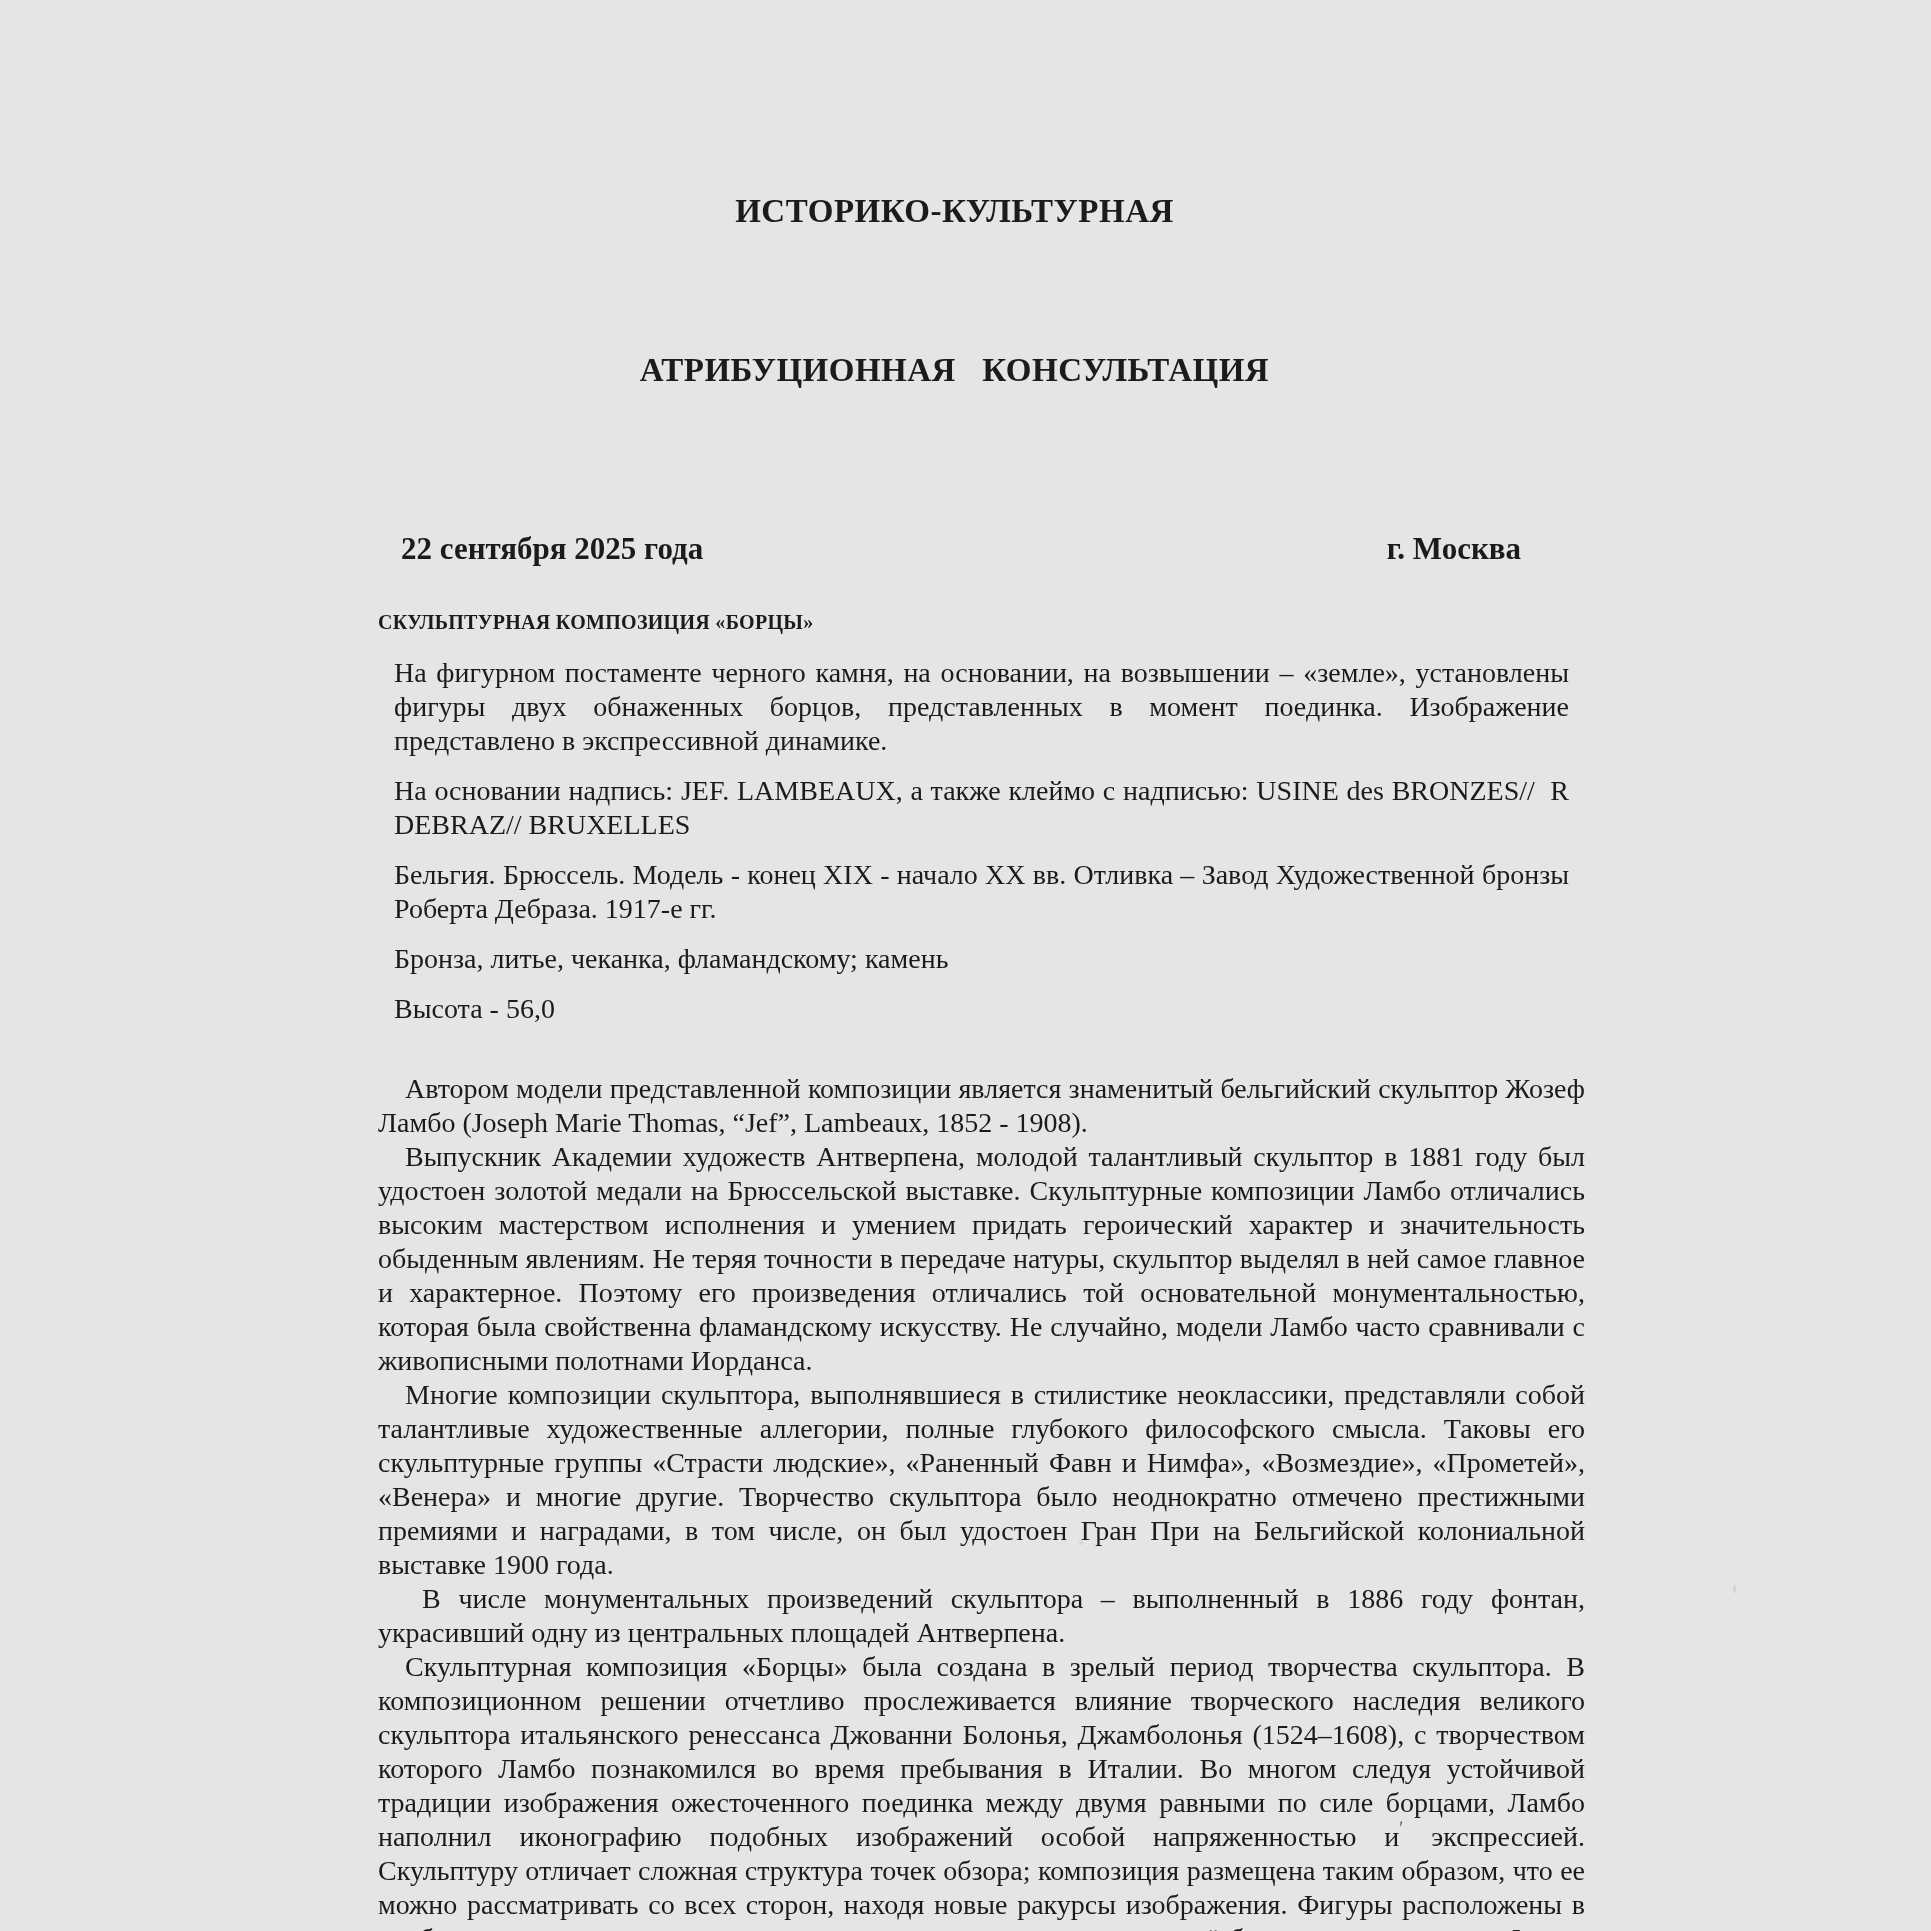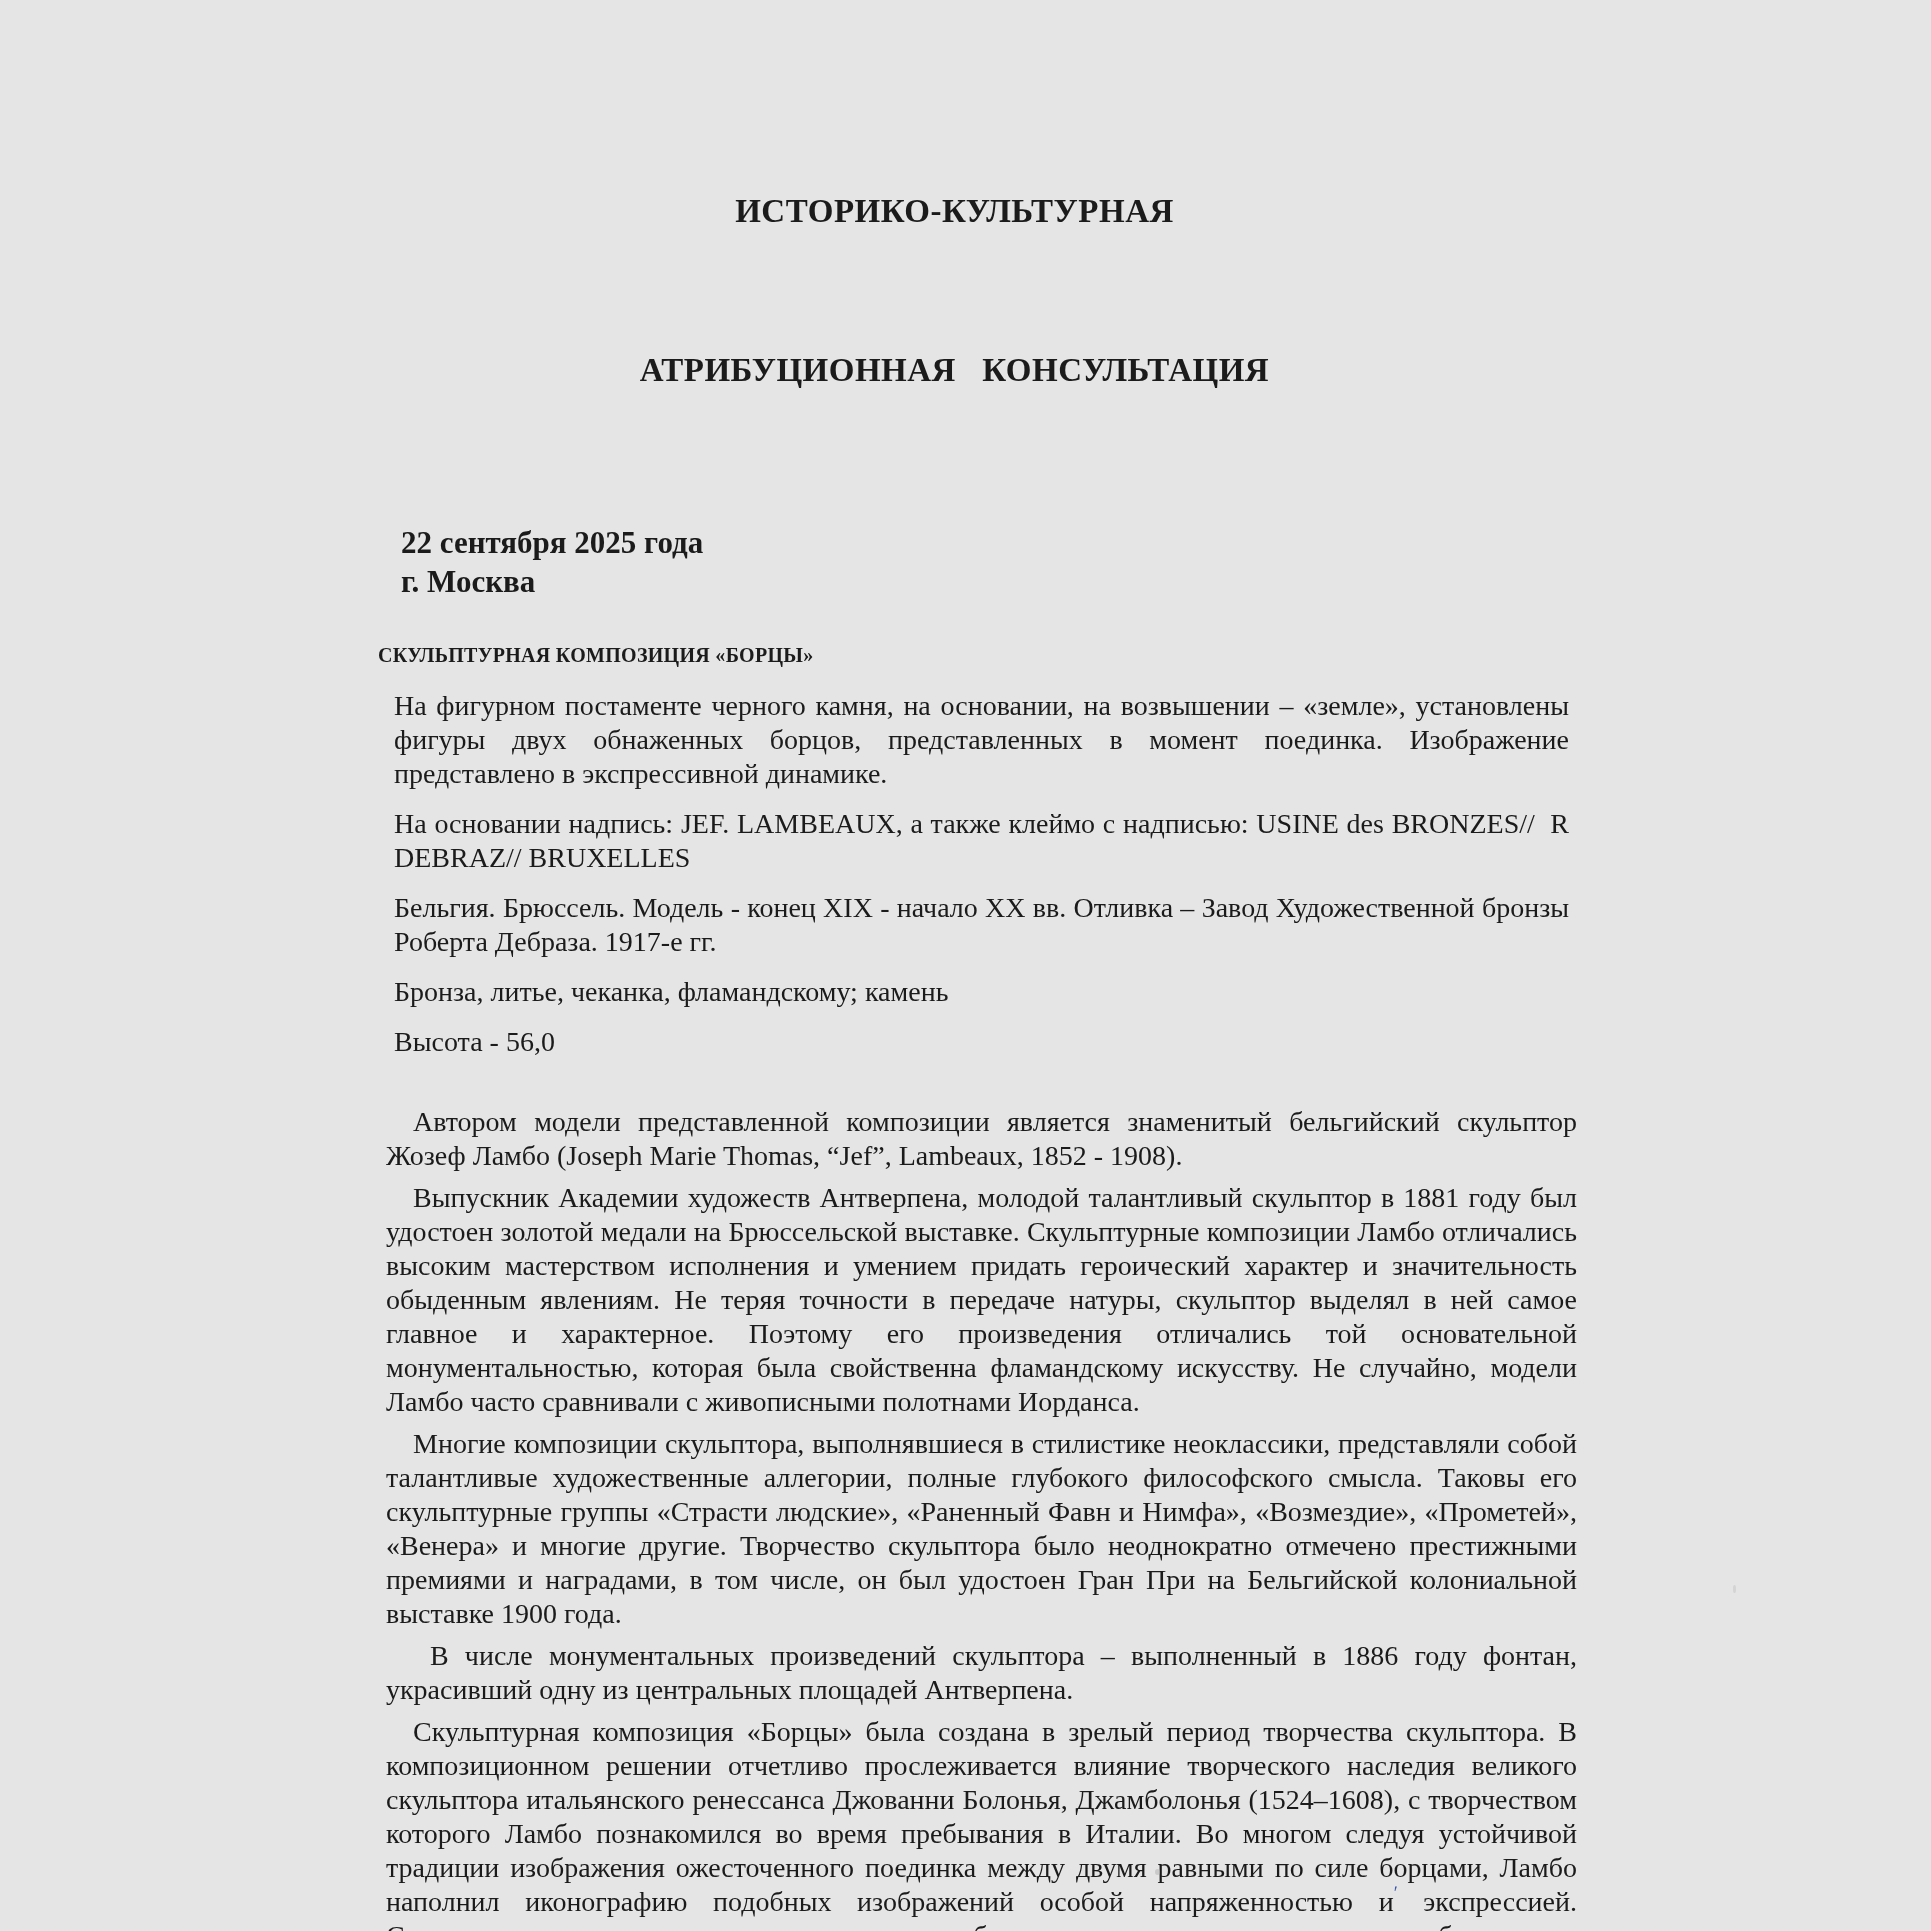--- a/index.html
+++ b/index.html
@@ -30,44 +30,43 @@
     letter-spacing: 0.5px;
     padding-right: 54px; 
     white-space: pre-wrap;
   }
   .date-row {
     display: flex;
     justify-content: space-between;
     font-weight: bold;
     font-size: 31px;
     line-height: 39px;
-    margin-top: 20px;
+    margin-top: 26px;
     padding-left: 23px;
     padding-right: 64px;
-    flex-direction: column;
   }
   .obj-heading {
     font-weight: bold;
     font-size: 20px;
     line-height: 35px;
     letter-spacing: 0.3px;
     margin-top: 37px;
   }
   .info p {
     margin: 16px;
     font-size: 28px;
     line-height: 34px;
     text-align: justify;
     white-space: pre-wrap;
   }
   .body-text {
     margin-top: 46px;
   }
   .body-text p {
-    margin: 8px;
+    margin: 0;
     font-size: 28px;
     line-height: 34px;
     text-align: justify;
     text-indent: 27px;
     white-space: pre-wrap;
   }
   .body-text p.indent-lg { text-indent: 44px; }
   .blue-mark {
     color: #3b55a8;
     font-size: 18.3px;

